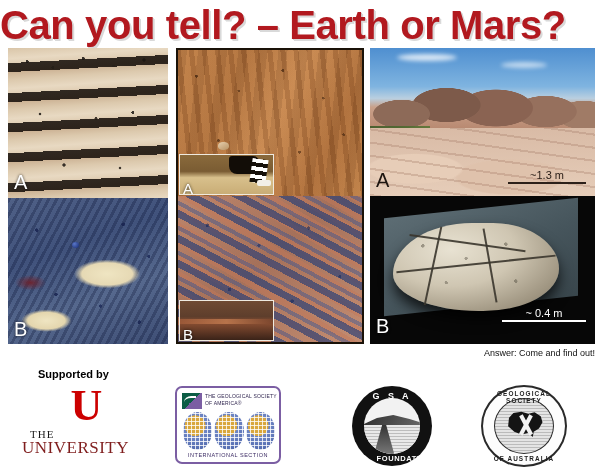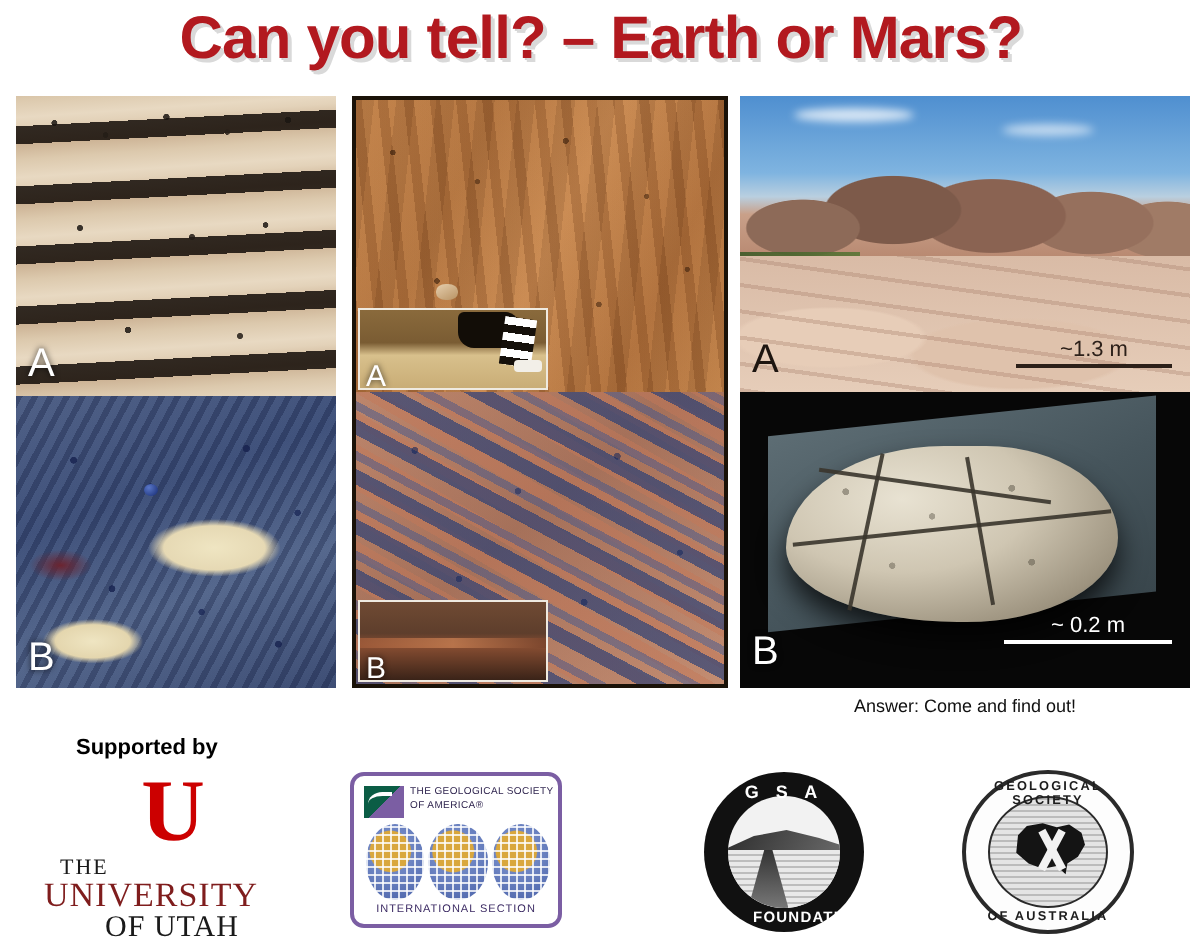--- a/index.html
+++ b/index.html
@@ -9,24 +9,24 @@
     font-family:"Liberation Sans", sans-serif;
     overflow:hidden;
     position:relative;
   }
 
   
   #title-bar{
     position:absolute;left:0;top:0;width:601px;height:44px;
   }
   #page-title{
-    position:absolute;left:0;top:3px;width:601px;
+    position:absolute;left:0;top:3px;width:508px;
     text-align:center;
     font-family:"Liberation Sans", sans-serif;
-    font-size:30px;
+    font-size:40px;
     font-weight:bold;
     letter-spacing:-0.4px;
     color:#b2191f;
     text-shadow:2px 2px 0 #d9d9d9, 1px 1px 0 #cfcfcf;
     white-space:nowrap;
   }
 
   
   #figure{
     position:absolute;left:0;top:46px;width:601px;height:300px;
@@ -263,21 +263,21 @@
     font-size:11px;font-family:"Liberation Sans", sans-serif;
     text-align:center;white-space:nowrap;
   }
   .scalebar .line{display:block;height:2px;background:#ffffff;margin-top:1px;}
   #scale-right-a{right:9px;bottom:12px;width:78px;color:#2c2019;}
   #scale-right-a .line{background:#2c2019;}
   #scale-right-b{right:9px;bottom:22px;width:84px;}
 
   #answer-note{
     position:absolute;left:370px;top:348px;width:225px;
-    text-align:center;
+    text-align:right;
     font-size:9px;color:#101010;
     font-family:"Liberation Sans", sans-serif;
   }
 
   
   #supported-by{
     position:absolute;left:38px;top:368px;
     font-size:11px;font-weight:bold;color:#000;
     font-family:"Liberation Sans", sans-serif;
   }
@@ -462,38 +462,37 @@
       <div class="tarp"></div>
       <div class="rock">
         <div class="tex"></div>
         <div class="crack c1"></div>
         <div class="crack c2"></div>
         <div class="crack c3"></div>
         <div class="crack c4"></div>
       </div>
       <div class="plabel" style="left:6px;bottom:6px;">B</div>
       <div class="scalebar" id="scale-right-b">
-        <span>~ 0.2 m</span>
+        <span>~ 0.4 m</span>
         <span class="line"></span>
       </div>
     </div>
   </div>
 </div>
 
 <div id="answer-note">Answer: Come and find out!</div>
 
 <div id="supported-by">Supported by</div>
 
 <div id="logo-row">
 
   <div id="logo-utah">
     <div class="ublock">U</div>
     <div class="l1">THE</div>
     <div class="l2">UNIVERSITY</div>
-    <div class="l3">OF UTAH</div>
   </div>
 
   <div id="logo-gsa-intl">
     <div class="mark"></div>
     <div class="t1">THE GEOLOGICAL SOCIETY OF AMERICA®</div>
     <div class="globes">
       <div class="globe"></div>
       <div class="globe"></div>
       <div class="globe"></div>
     </div>

